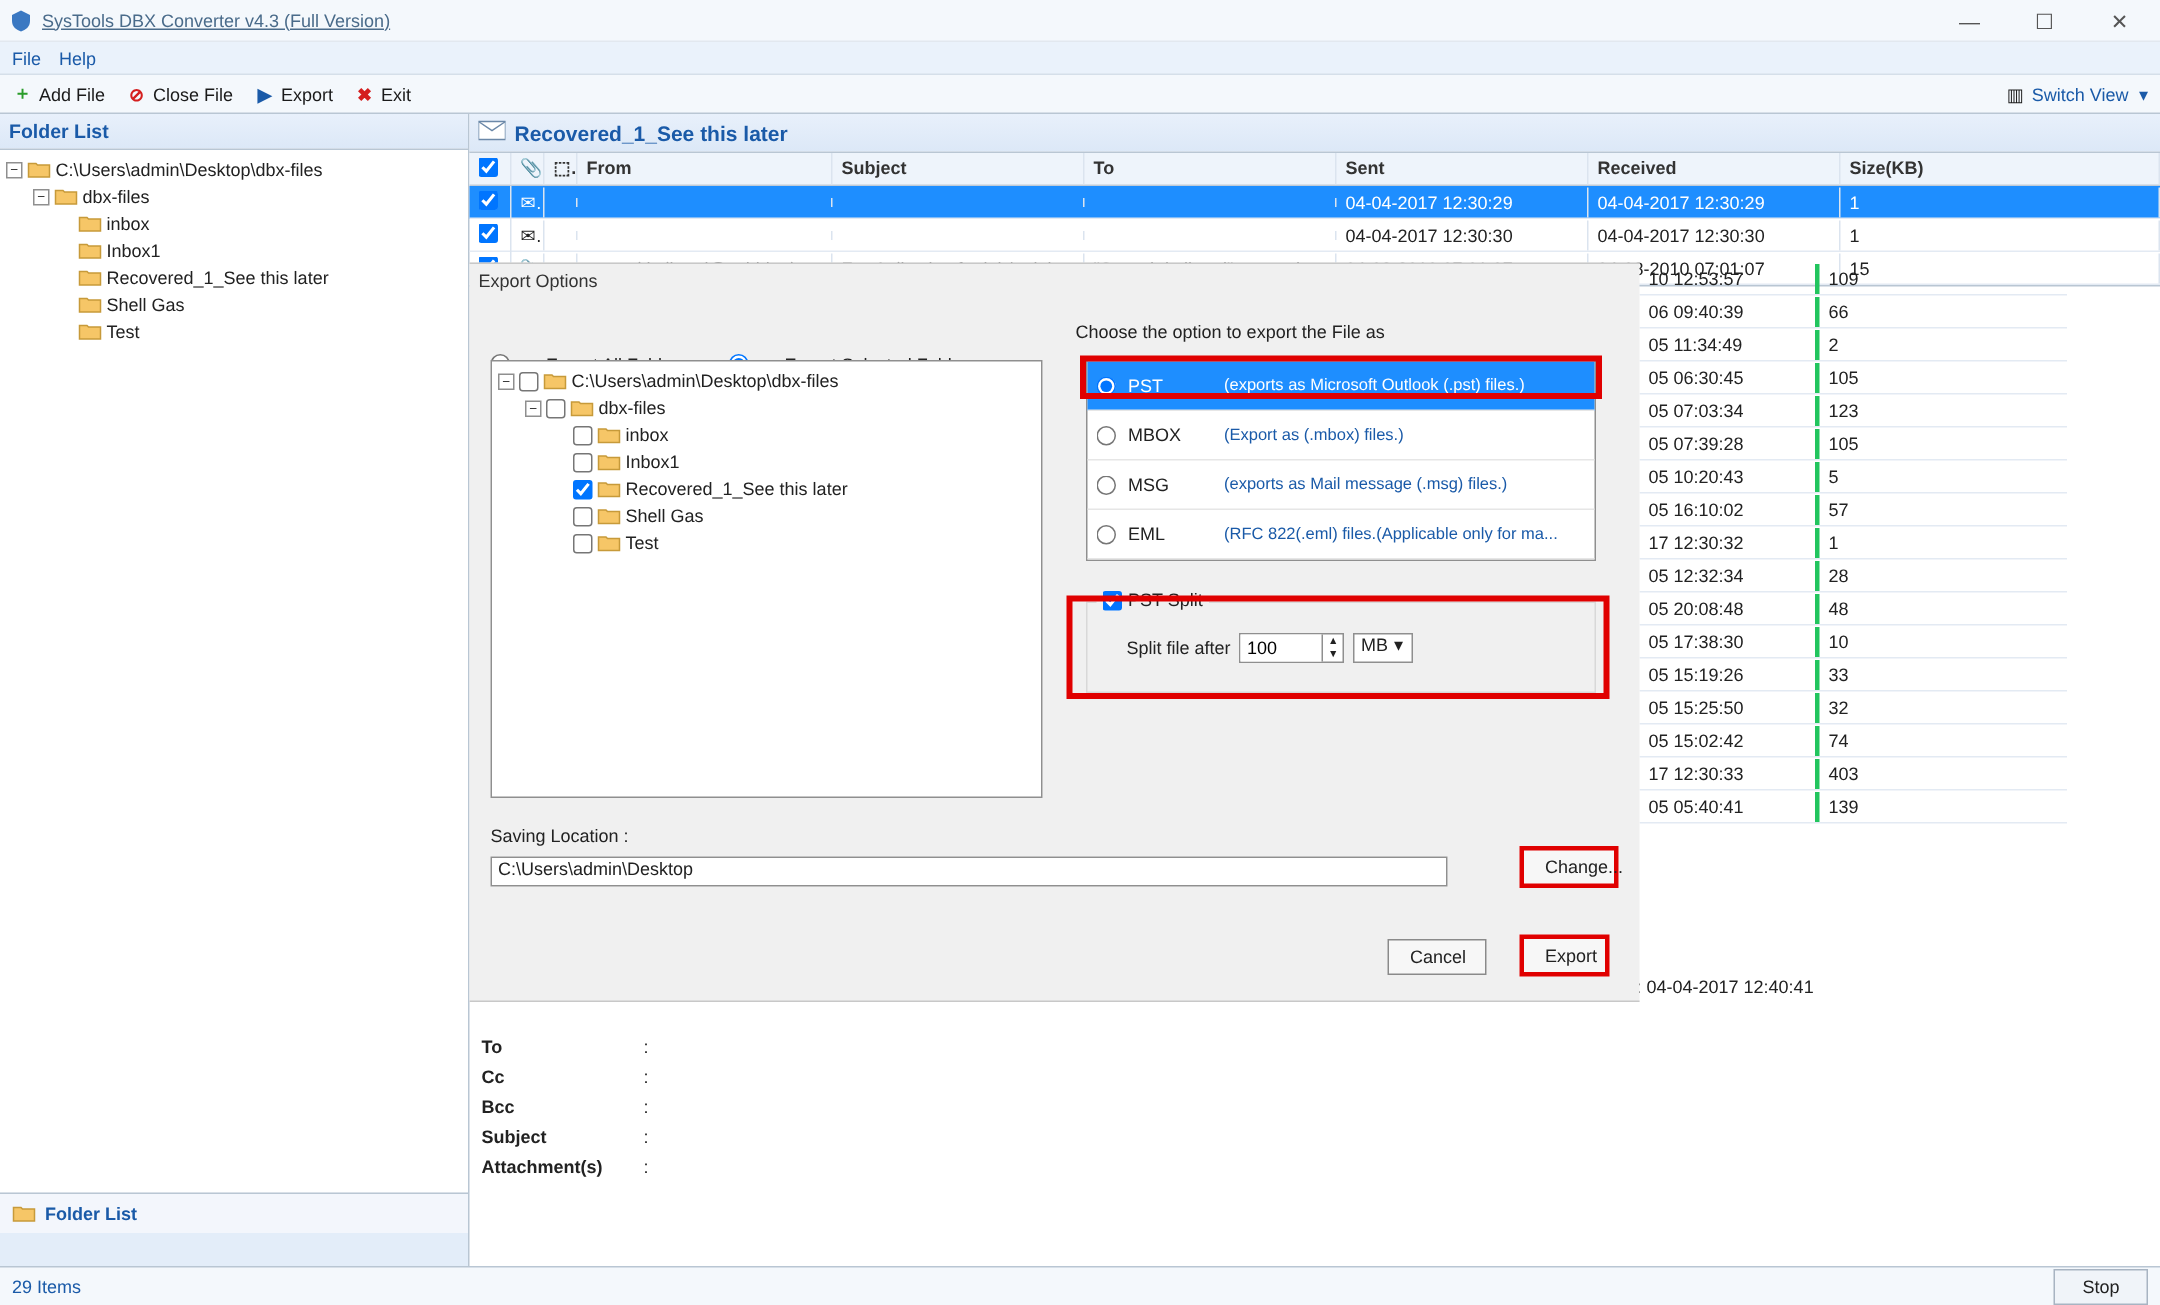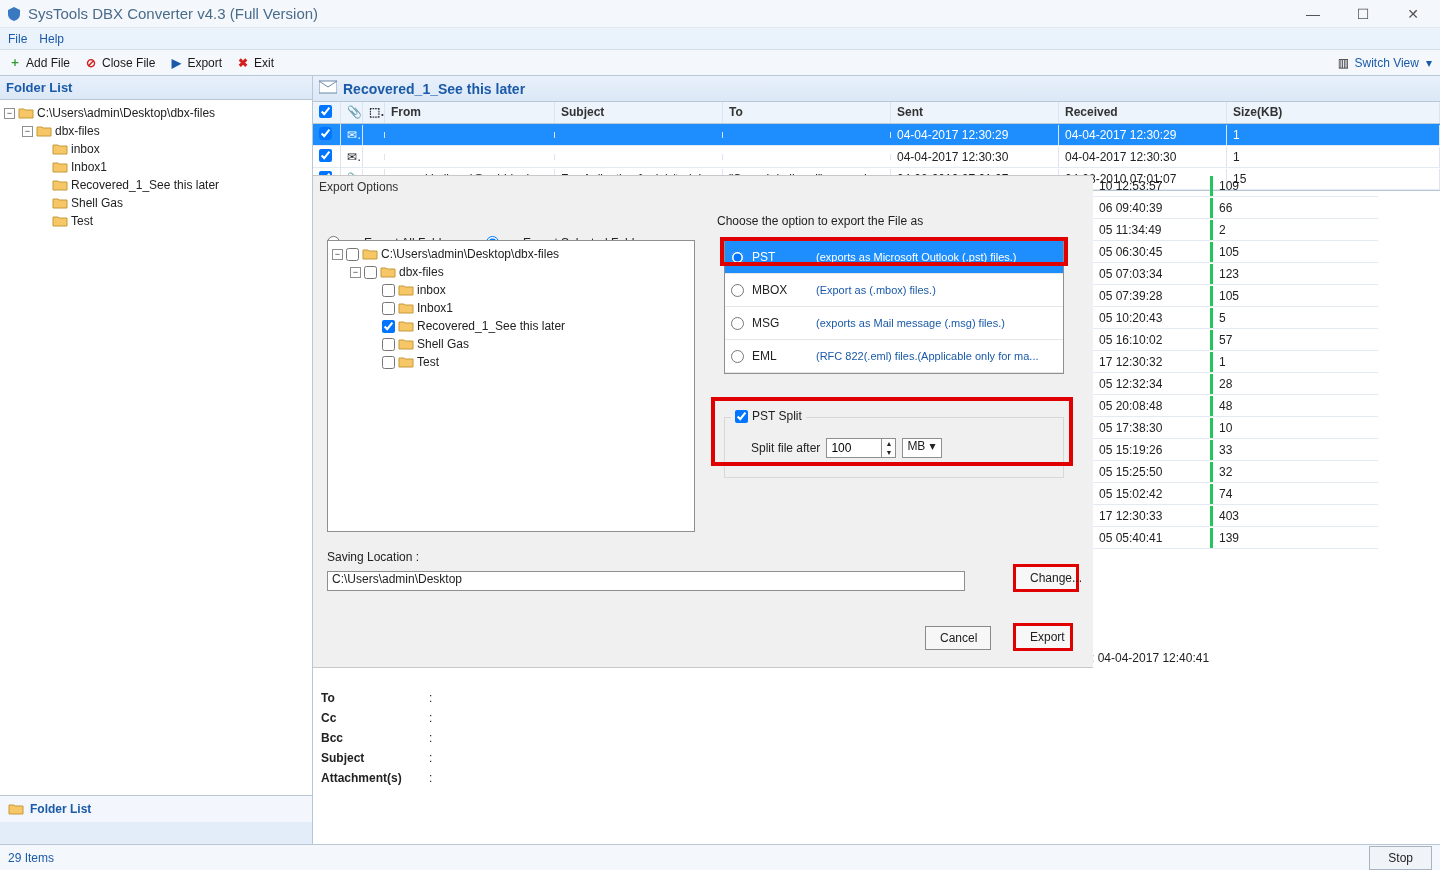--- a/index.html
+++ b/index.html
@@ -1,19 +1,19 @@
 <!DOCTYPE html>
 <html><head>
 <meta charset="utf-8">
 <style>
 * { box-sizing: border-box; margin: 0; padding: 0; }
 body { font-family: "Segoe UI", Tahoma, sans-serif; font-size: 12px; color: #222; background: #fff; overflow: hidden; width: 1440px; height: 870px; position: relative; }
 .titlebar { height: 28px; display: flex; align-items: center; padding: 0 6px; background: #f4f8fc; border-bottom: 1px solid #e2e8ef; }
 .titlebar-icon { width: 16px; height: 16px; margin-right: 6px; display:flex; align-items:center; justify-content:center; }
-.titlebar-title { color: #4a6b8a; font-size: 15px; }
+.titlebar-title { color: #4a6b8a; font-size: 12px; text-decoration: underline; }
 .win-controls { margin-left: auto; display: flex; gap: 20px; padding-right: 6px; color:#555; }
 .win-controls span { width: 30px; text-align: center; font-size: 14px; }
 .menubar { height: 22px; display: flex; align-items: center; padding: 0 8px; background: #eaf2fb; border-bottom: 1px solid #d5dfe9; gap: 12px; }
 .menubar span { color: #1a5aa8; cursor: default; }
 .toolbar { height: 26px; display: flex; align-items: center; padding: 0 4px; background: #f4f8fc; border-bottom: 1px solid #b9c6d3; gap: 6px; }
 .tb-item { display: flex; align-items: center; gap: 4px; padding: 2px 4px; color:#1a1a1a; }
 .tb-item .ic { width:14px; height:14px; display:flex; align-items:center; justify-content:center;}
 .tb-right { margin-left: auto; }
 .content { display: flex; height: calc(870px - 28px - 22px - 26px - 26px); }
 .left-panel { width: 313px; display: flex; flex-direction: column; border-right: 1px solid #b9c6d3; }
@@ -51,21 +51,21 @@
 .choose-lbl { position:absolute; top:16px; left:404px; }
 .format-box { position:absolute; top:42px; left:411px; width:340px; background:#fff; border:1px solid #8f8f8f;}
 .fmt-row { display:flex; align-items:center; height:22px; padding:16px 6px; gap:8px; border-bottom:1px solid #e6e6e6; white-space:nowrap;}
 .fmt-row.sel { background:#1e8eff; color:#fff;}
 .fmt-row .fmt-name { width:56px; }
 .fmt-row .fmt-desc { color:#1a5aa8; font-size:11px;}
 .fmt-row.sel .fmt-desc { color:#fff;}
 .red-box { border:4px solid #e00000; }
 .rb1 { position:absolute; top:39px; left:407px; width:348px; height:29px; pointer-events:none; }
 .rb2 { position:absolute; top:199px; left:398px; width:362px; height:69px; pointer-events:none; }
-.split-group { position:absolute; top:203px; left:411px; width:340px; height:61px; border:1px solid #d8d8d8;margin-top:16px; }
+.split-group { position:absolute; top:203px; left:411px; width:340px; height:61px; border:1px solid #d8d8d8; }
 .split-legend { position:absolute; top:-9px; left:6px; background:#f0f0f0; padding:0 4px; display:flex; align-items:center; gap:4px;}
 .split-body { position:absolute; top:20px; left:26px; display:flex; align-items:center; gap:6px;}
 .spinner { width:70px; height:20px; border:1px solid #8f8f8f; background:#fff; display:flex;}
 .spinner input{ border:0; width:54px; padding:0 4px; font-size:12px;}
 .spin-btns { width:16px; display:flex; flex-direction:column;}
 .spin-btns div{ flex:1; border-left:1px solid #8f8f8f; font-size:7px; text-align:center; line-height:9px;}
 .unit-sel { width:40px; height:20px; border:1px solid #8f8f8f; background:#fff; display:flex; padding:0 4px; gap:4px;}
 .save-lbl { position:absolute; top:352px; left:14px;}
 .save-input { position:absolute; top:373px; left:14px; width:638px; height:20px; border:1px solid #8f8f8f; background:#fff; padding:0 4px; display:flex; align-items:flex-start;}
 .btn { border:1px solid #8a8a8a; background:#f7f7f7; padding:4px 14px; cursor:pointer;}

